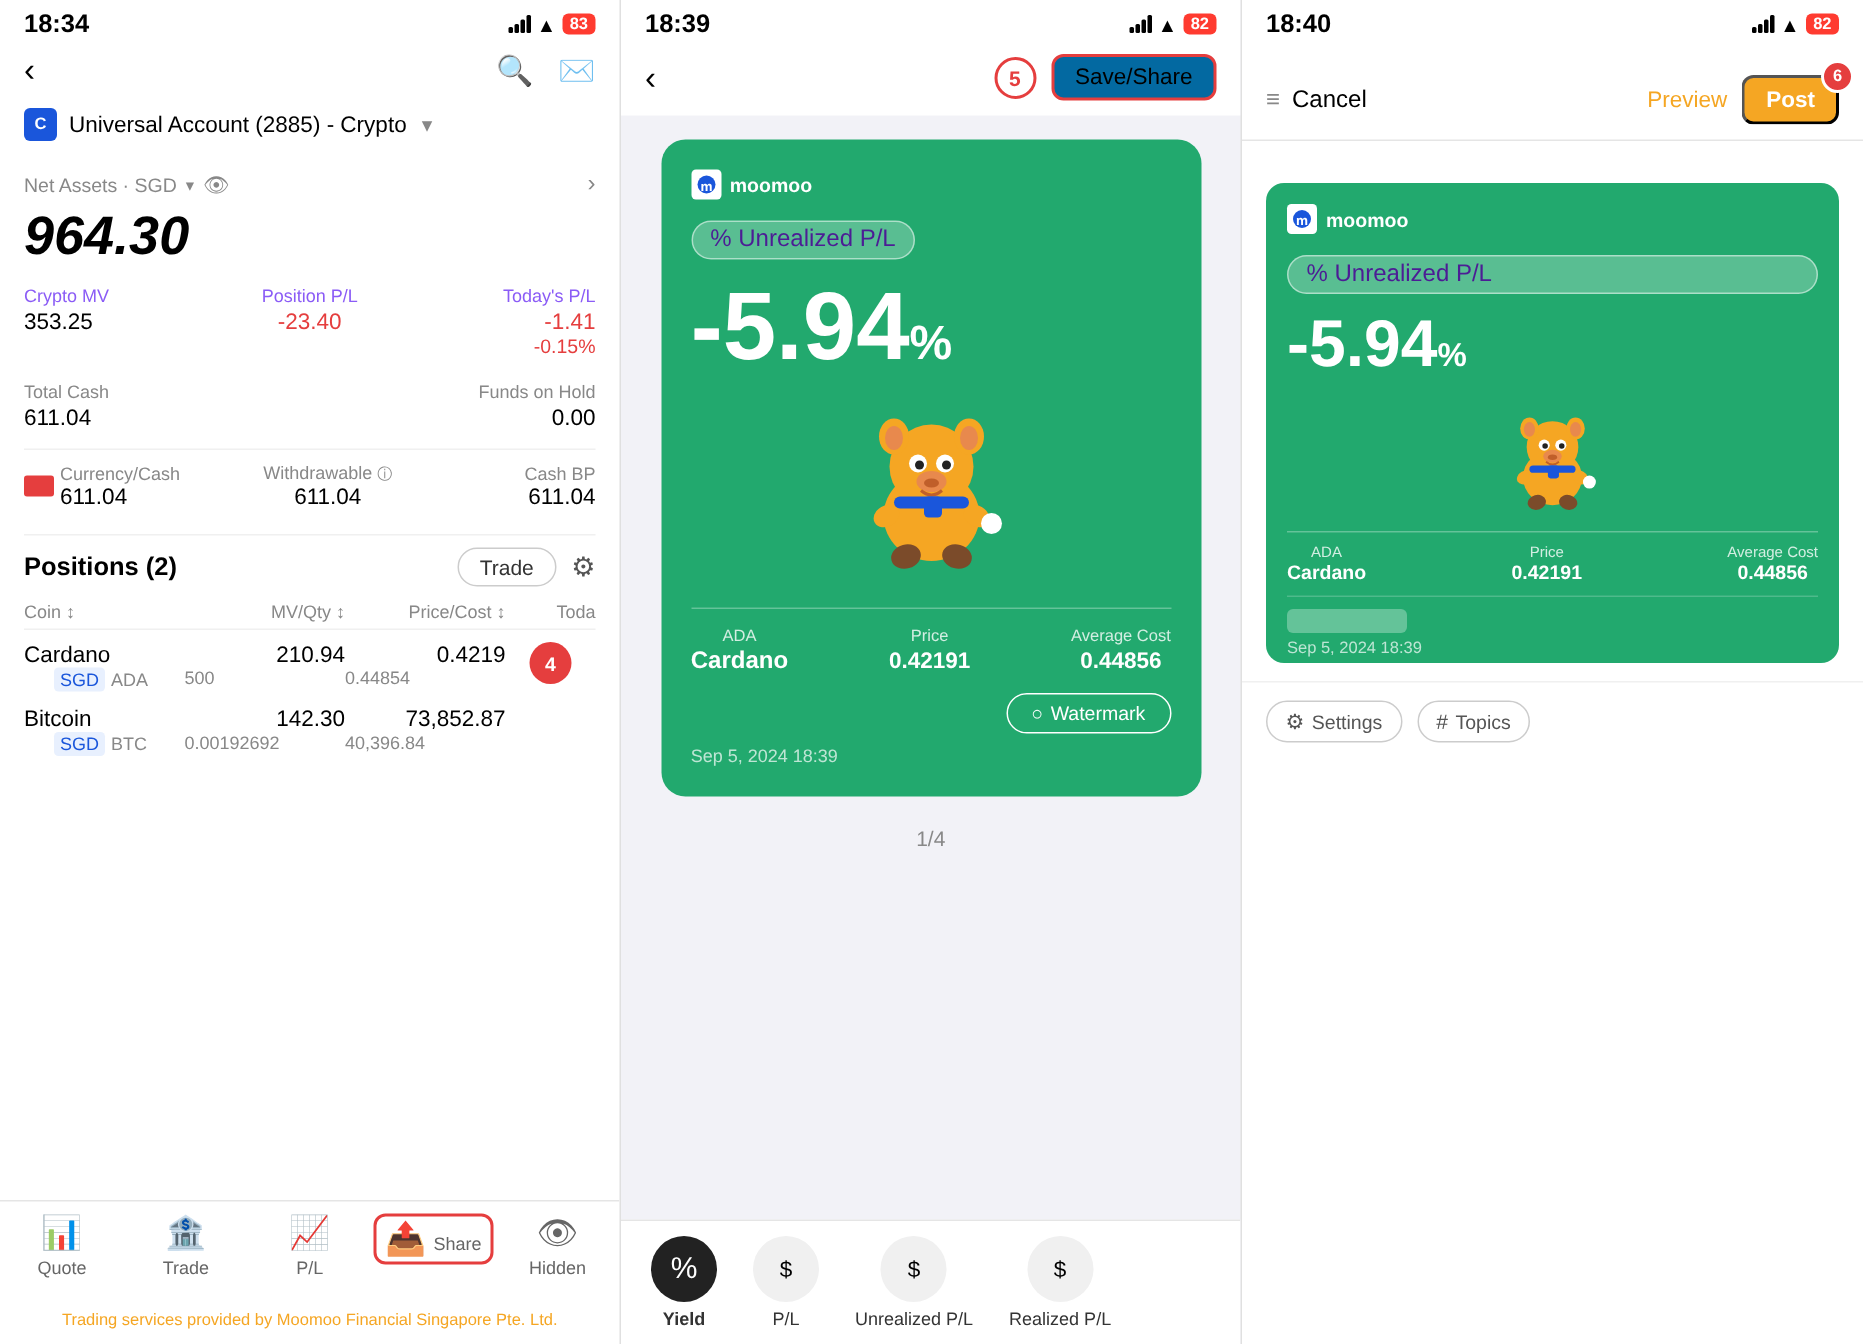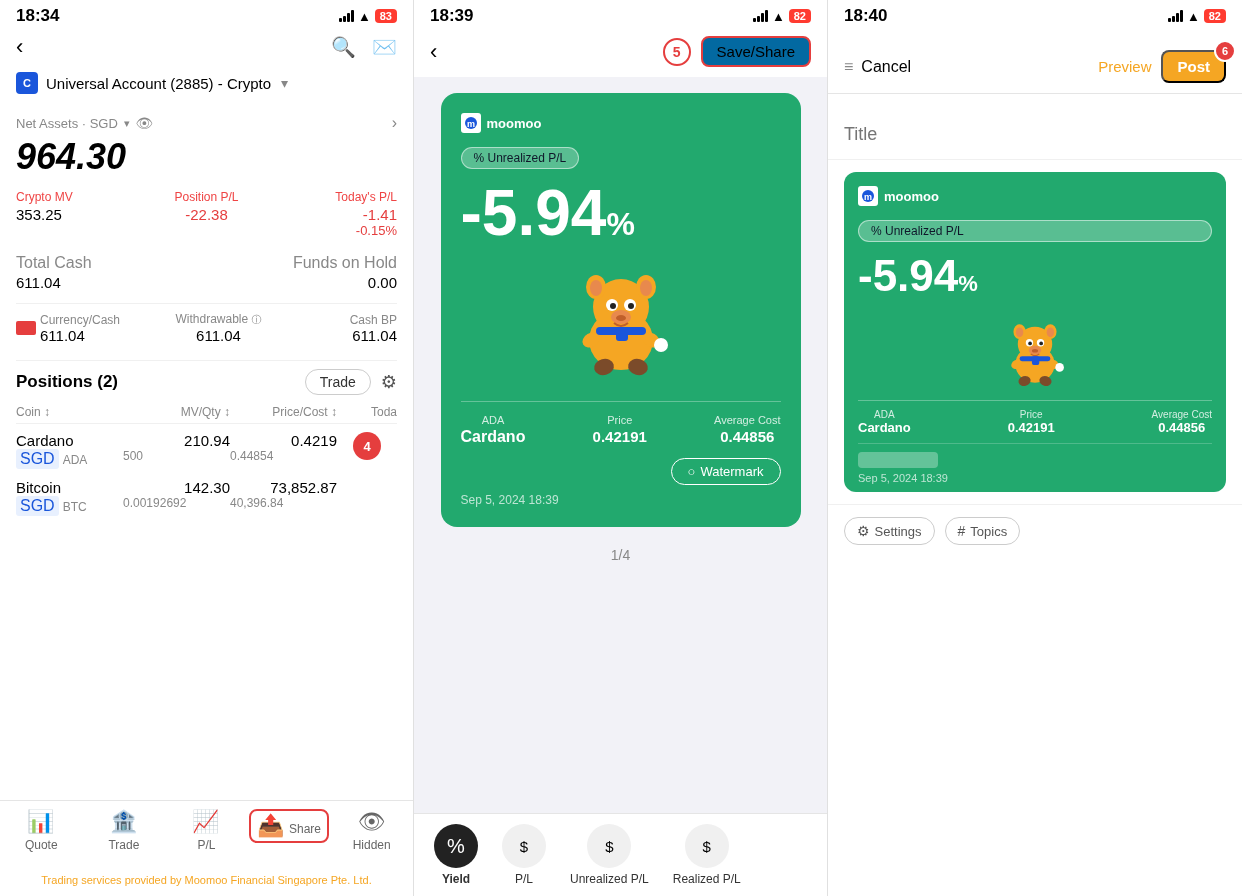--- a/index.html
+++ b/index.html
@@ -126,32 +126,32 @@
     .eye-icon { font-size: 14px; color: #888; }
     .net-assets-arrow { font-size: 16px; color: #888; }
     .net-assets-value { font-size: 36px; font-weight: 700; color: #000; margin-bottom: 12px; font-style: italic; }
 
     .stats-grid {
       display: grid;
       grid-template-columns: 1fr 1fr 1fr;
       gap: 6px;
       margin-bottom: 16px;
     }
-    .stats-grid .stat-label { font-size: 12px; color: #ef4444; margin-bottom: 2px; }
+    .stats-grid .stat-label { font-size: 12px; color: #8b5cf6; margin-bottom: 2px; }
     .stats-grid .stat-value { font-size: 15px; color: #000; font-weight: 500; }
     .stats-grid .stat-value.red { color: #e53e3e; }
     .stats-grid .stat-value.small { font-size: 13px; }
     .stat-right { text-align: right; }
 
     .cash-row {
       display: grid;
       grid-template-columns: 1fr 1fr;
       margin-bottom: 12px;
     }
-    .cash-label { font-size: 16px; color: #888; margin-bottom: 2px; }
+    .cash-label { font-size: 12px; color: #888; margin-bottom: 2px; }
     .cash-value { font-size: 15px; color: #000; font-weight: 500; }
 
     .divider { height: 1px; background: #f0f0f0; margin: 8px 0; }
 
     .currency-grid {
       display: grid;
       grid-template-columns: auto 1fr 1fr 1fr;
       align-items: center;
       gap: 4px;
       margin-bottom: 16px;
@@ -194,24 +194,25 @@
     .position-row {
       display: grid;
       grid-template-columns: 1fr 1fr 1fr 60px;
       margin-bottom: 10px;
     }
     .coin-name { font-size: 15px; color: #000; font-weight: 500; }
     .coin-badge {
       display: inline-block;
       background: #e8f0fe;
       color: #1a56db;
-      font-size: 16px;
+      font-size: 12px;
       padding: 1px 4px;
       border-radius: 3px;
       margin-right: 4px;
+      margin-left: 20px;
     }
     .coin-sub { font-size: 12px; color: #888; }
     .pos-value { font-size: 15px; color: #000; text-align: right; font-weight: 500; }
     .pos-sub { font-size: 12px; color: #888; text-align: left; }
 
     .circle-badge {
       width: 28px; height: 28px;
       border-radius: 50%;
       background: #e53e3e;
       color: #fff;
@@ -325,22 +326,22 @@
       border-radius: 3px;
       display: flex; align-items: center; justify-content: center;
     }
     .moomoo-text { font-size: 13px; color: #fff; font-weight: 600; }
 
     .pnl-badge {
       background: rgba(255,255,255,0.25);
       border: 1px solid rgba(255,255,255,0.5);
       border-radius: 20px;
       padding: 3px 12px;
-      font-size: 12px;
-      color: #0f172a;
+      font-size: 16px;
+      color: #4c1d95;
       display: inline-block;
       margin-bottom: 12px;
     }
 
     .big-percent {
       font-size: 64px;
       font-weight: 700;
       color: #fff;
       line-height: 1;
       margin-bottom: 10px;
@@ -572,21 +573,21 @@
     </div>
     <div class="net-assets-value">964.30</div>
 
     <div class="stats-grid">
       <div>
         <div class="stat-label">Crypto MV</div>
         <div class="stat-value">353.25</div>
       </div>
       <div style="text-align:center">
         <div class="stat-label">Position P/L</div>
-        <div class="stat-value red">-22.38</div>
+        <div class="stat-value red">-23.40</div>
       </div>
       <div class="stat-right">
         <div class="stat-label">Today's P/L</div>
         <div class="stat-value red">-1.41</div>
         <div class="stat-value red small">-0.15%</div>
       </div>
     </div>
 
     <div class="cash-row">
       <div>
@@ -860,21 +861,20 @@
       <span class="preview-btn">Preview</span>
       <div style="position:relative">
         <button class="post-btn">Post</button>
         <div class="step-badge">6</div>
       </div>
     </div>
   </div>
 
   <div class="panel3-content">
     
-    <input class="title-input" type="text" placeholder="Title" style="">
 
     
     <div class="post-image-preview">
       <div class="post-card-inner">
 
         <div class="share-card-logo">
           <div class="moomoo-logo-icon">
             <svg width="14" height="14" viewBox="0 0 14 14">
               <circle cx="7" cy="7" r="6" fill="#1a56db"></circle>
               <text x="7" y="11" text-anchor="middle" fill="white" font-size="9" font-weight="bold">m</text>

